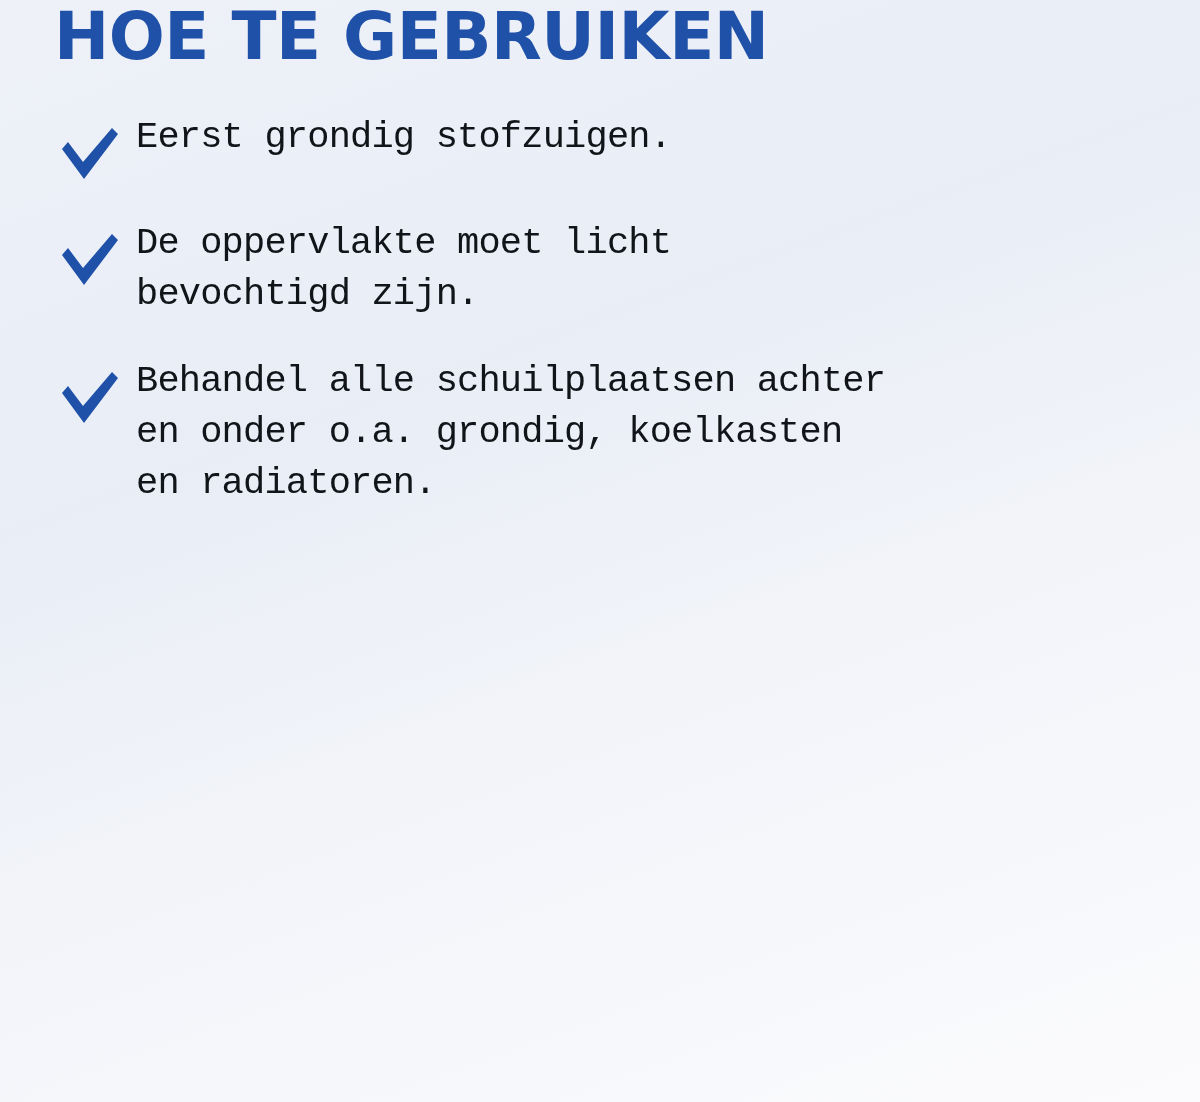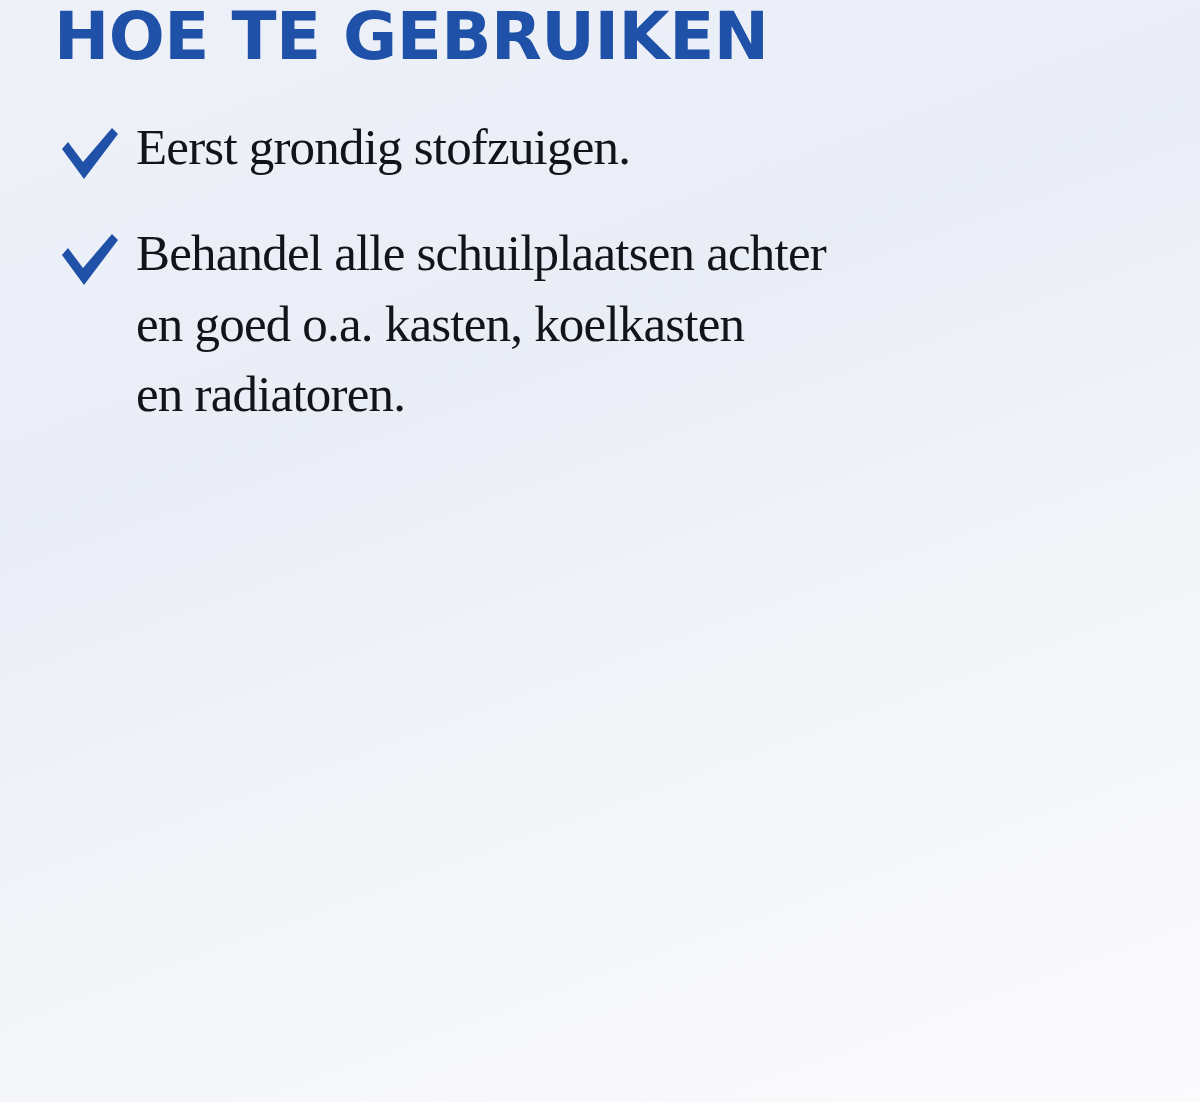--- a/index.html
+++ b/index.html
@@ -48,22 +48,22 @@
     color: #1f51a8;
     display: flex;
     justify-content: flex-start;
     padding-left: 16px;
   }
   .check svg {
     display: block;
   }
   .text {
     flex: 1 1 auto;
-    font-family: Liberation Serif, serif;
-    font-size: 51px;
+    font-family: Liberation Mono, monospace;
+    font-size: 37px;
     line-height: 1.38;
     color: #111418;
     letter-spacing: -0.8px;
     white-space: pre-line;
   }
 </style>
 </head>
 <body>
 
 <div class="panel">
@@ -75,27 +75,36 @@
     <li class="item">
       <span class="check">
         <svg width="62" height="56" viewBox="0 0 62 56" aria-hidden="true">
           <path d="M4 23 L10 16 L25 36 L54 2 L60 8 L26 53 Z" fill="#1f51a8"></path>
         </svg>
       </span>
       <span class="text">Eerst grondig stofzuigen.</span>
     </li>
 
 
+    <li class="item">
+      <span class="check">
+        <svg width="62" height="56" viewBox="0 0 62 56" aria-hidden="true">
+          <path d="M4 23 L10 16 L25 36 L54 2 L60 8 L26 53 Z" fill="#1f51a8"></path>
+        </svg>
+      </span>
+      <span class="text">De oppervlakte moet licht
+bevochtigd zijn.</span>
+    </li>
 
     <li class="item">
       <span class="check">
         <svg width="62" height="56" viewBox="0 0 62 56" aria-hidden="true">
           <path d="M4 23 L10 16 L25 36 L54 2 L60 8 L26 53 Z" fill="#1f51a8"></path>
         </svg>
       </span>
       <span class="text">Behandel alle schuilplaatsen achter
-en goed o.a. kasten, koelkasten
+en onder o.a. grondig, koelkasten
 en radiatoren.</span>
     </li>
 
 
   </ul>
 </div>
 
 </body></html>

